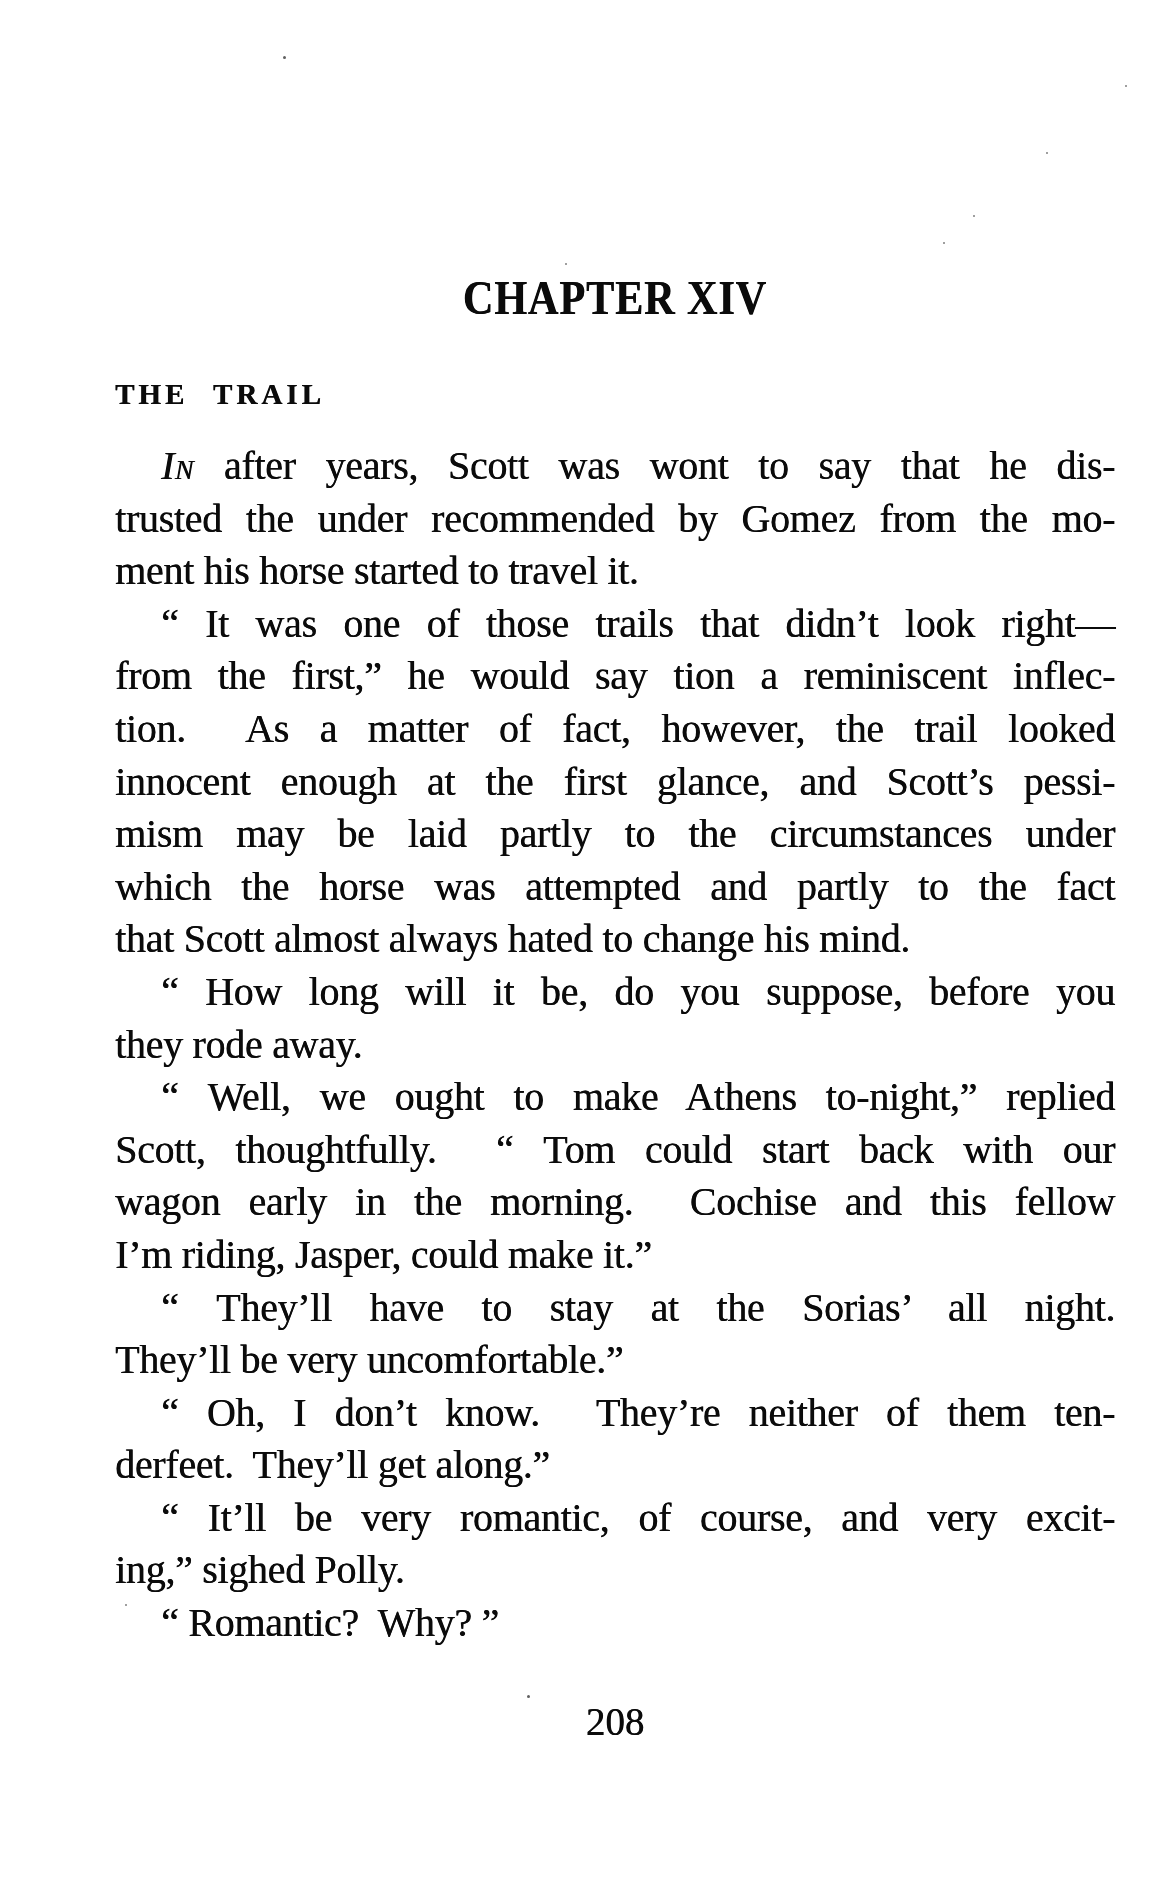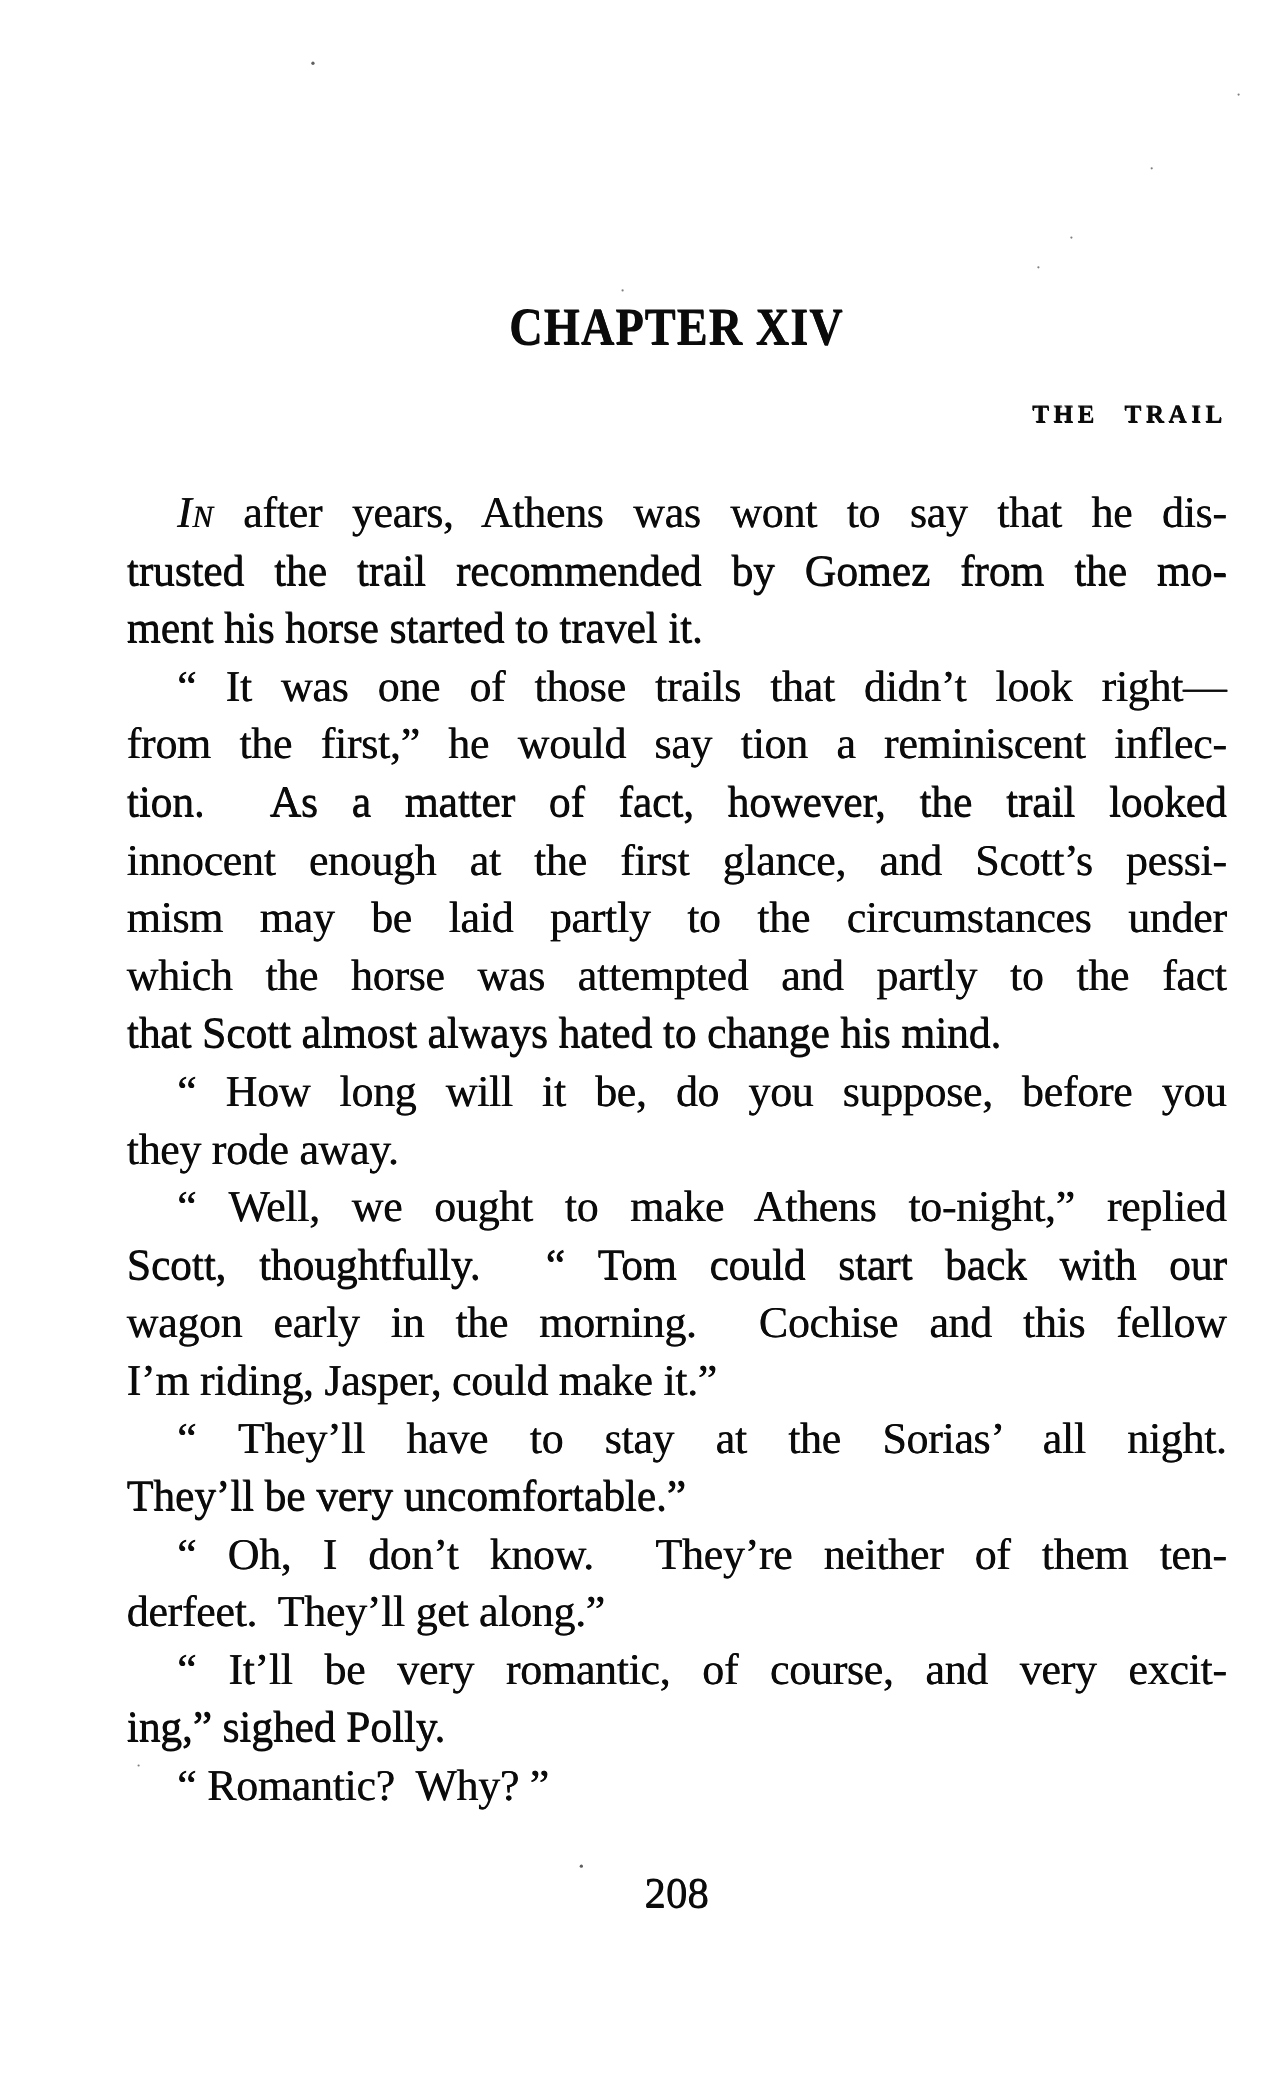--- a/index.html
+++ b/index.html
@@ -19,23 +19,23 @@
     text-align: center;
     font-size: 48px; font-weight: 700; line-height: 60px;
     letter-spacing: 1px;
     text-shadow: 0.5px 0.4px 0 currentColor;
   }
   .chapter-heading .squeeze {
     display: inline-block;
     transform: scaleX(0.88);
   }
   .section-heading {
-    position: absolute; top: 359px; left: 115px; width: 1000px;
-    text-align: right;
-    font-size: 23px; font-weight: 700; line-height: 36px;
+    position: absolute; top: 376px; left: 115px; width: 1000px;
+    text-align: left;
+    font-size: 29px; font-weight: 700; line-height: 36px;
     letter-spacing: 4px; word-spacing: 14px;
     text-shadow: 0.4px 0.3px 0 currentColor;
   }
   .body-block {
     position: absolute; top: 440px; left: 115px; width: 1000px;
     font-size: 40px;
     text-shadow: 0.45px 0.35px 0 currentColor;
   }
   .line {
     height: 52.6px; line-height: 52.6px;
@@ -65,22 +65,22 @@
 <div class="page">
 
   <div class="chapter-heading">
     <span class="squeeze">CHAPTER XIV</span>
   </div>
 
   <div class="section-heading">THE TRAIL</div>
 
   <div class="body-block">
 
-    <div class="line first"><span class="lead-smallcaps">In</span><span> after years, Athens was wont to say that he dis-</span></div>
-    <div class="line">trusted the trail recommended by Gomez from the mo-</div>
+    <div class="line first"><span class="lead-smallcaps">In</span><span> after years, Scott was wont to say that he dis-</span></div>
+    <div class="line">trusted the under recommended by Gomez from the mo-</div>
     <div class="line last">ment his horse started to travel it.</div>
 
     <div class="line first">“&nbsp;It was one of those trails that didn’t look right—</div>
     <div class="line">from the first,” he would say tion a reminiscent inflec-</div>
     <div class="line">tion.&nbsp; As a matter of fact, however, the trail looked</div>
     <div class="line">innocent enough at the first glance, and Scott’s pessi-</div>
     <div class="line">mism may be laid partly to the circumstances under</div>
     <div class="line">which the horse was attempted and partly to the fact</div>
     <div class="line last">that Scott almost always hated to change his mind.</div>
 

